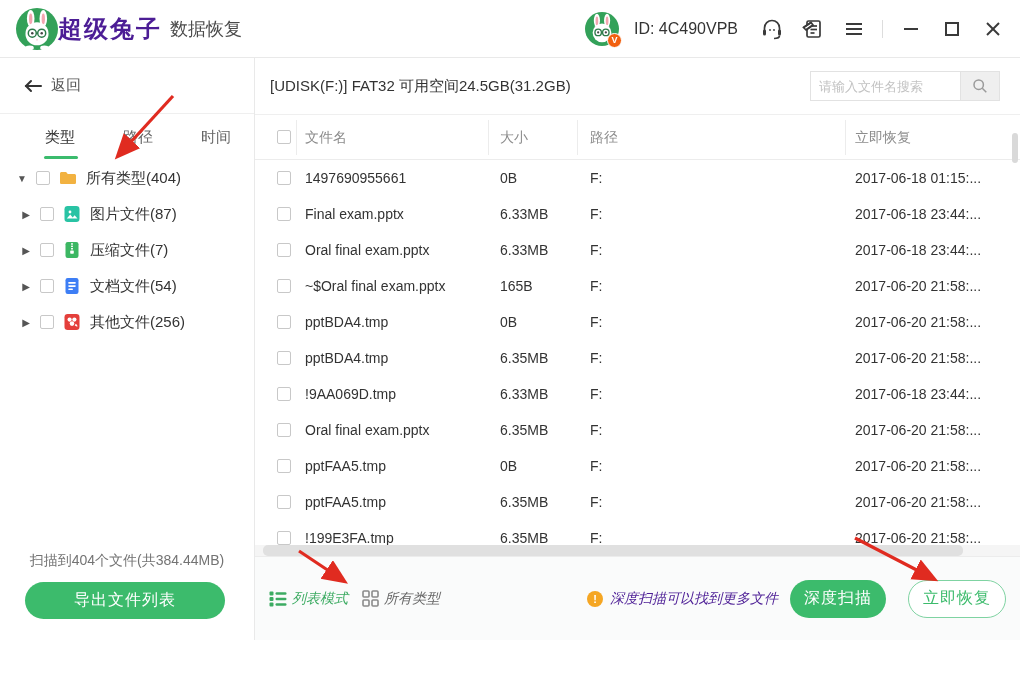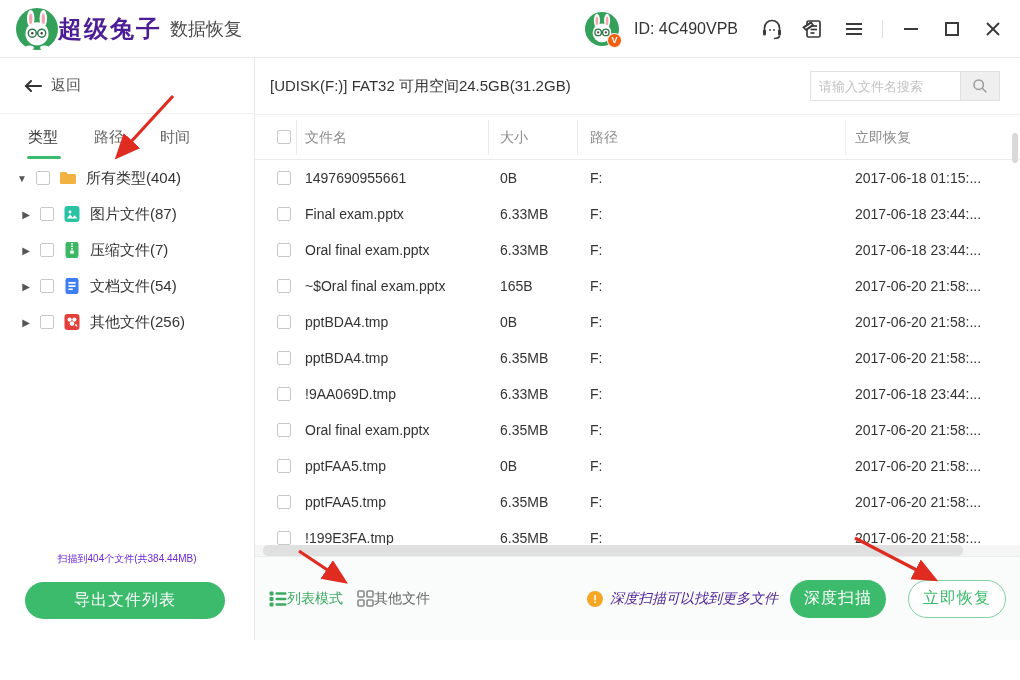--- a/index.html
+++ b/index.html
@@ -20,36 +20,36 @@
   .uid{font-size:16px;color:#333;margin-right:6px;}
   .tb-icon{width:26px;height:26px;display:flex;align-items:center;justify-content:center;cursor:pointer;}
   .tb-sep{width:1px;height:18px;background:#ddd;}
 
   
   .sidebar{position:absolute;top:58px;left:0;width:255px;height:582px;border-right:1px solid #e9e9e9;
            box-sizing:border-box;background:#fff;}
   .back-row{height:55px;display:flex;align-items:center;padding-left:24px;gap:9px;
             border-bottom:1px solid #efefef;cursor:pointer;}
   .back-row span{font-size:15px;color:#555;}
-  .tabs{height:47px;display:flex;align-items:center;padding-left:28px;gap:36px;}
+  .tabs{height:47px;display:flex;align-items:center;padding-left:45px;gap:48px;}
   .tab{position:relative;font-size:15px;color:#666;height:100%;display:flex;align-items:center;cursor:pointer;}
   .tab.active{color:#333;}
   .tab.active::after{content:"";position:absolute;left:-1px;bottom:2px;width:34px;height:3px;
                      border-radius:2px;background:#3bbb6d;}
   .tree{position:absolute;top:102px;left:0;right:0;}
   .tree-row{height:36px;display:flex;align-items:center;gap:8px;cursor:pointer;}
   .tree-row.root{padding-left:16px;}
   .tree-row.child{padding-left:20px;}
   .caret{width:12px;text-align:center;color:#555;font-size:10px;}
   .cb{width:14px;height:14px;border:1px solid #c8c8c8;border-radius:2px;background:#fff;
       box-sizing:border-box;flex:0 0 auto;}
   .tree-icon{width:20px;height:20px;flex:0 0 auto;}
   .tree-label{font-size:15px;color:#333;}
   .scan-summary{position:absolute;top:494px;left:0;width:100%;text-align:center;
-                font-size:10px;color:#6d28d9;}
+                font-size:14px;color:#737373;}
   .export-btn{position:absolute;top:524px;left:25px;width:200px;height:37px;border-radius:19px;
               background:#3cbb6c;color:#fff;font-size:16px;border:none;cursor:pointer;
               display:flex;align-items:center;justify-content:center;letter-spacing:1px;}
 
   
   .main{position:absolute;top:58px;left:255px;width:765px;height:582px;background:#fff;}
   .main-header{position:absolute;top:0;left:0;right:0;height:57px;border-bottom:1px solid #efefef;box-sizing:border-box;}
   .drive-title{position:absolute;left:15px;top:19px;font-size:15px;color:#333;}
   .search{position:absolute;right:20px;top:13px;width:190px;height:30px;border:1px solid #e2e2e2;
           display:flex;box-sizing:border-box;background:#701a75;}
@@ -71,21 +71,21 @@
               white-space:nowrap;overflow:hidden;}
   .c-name{left:50px;width:190px;} .c-size{left:245px;width:85px;}
   .c-path{left:335px;width:255px;} .c-date{left:600px;width:160px;}
 
   .vscroll-thumb{position:absolute;right:2px;top:75px;width:6px;height:30px;border-radius:3px;background:#d9d9d9;}
   .hscroll{position:absolute;left:0;right:0;top:487px;height:11px;background:#f5f5f5;}
   .hscroll .thumb{position:absolute;left:8px;top:0;height:11px;width:700px;border-radius:5px;background:#e0e0e0;}
 
   .bottom-bar{position:absolute;left:0;right:0;top:498px;height:84px;background:#fafbfb;
               border-top:1px solid #ececec;display:flex;align-items:center;padding:0 14px;box-sizing:border-box;}
-  .mode{display:flex;align-items:center;cursor:pointer;}
+  .mode{display:flex;align-items:center;gap:5px;cursor:pointer;font-style:italic;}
   .mode-label-list{font-size:14px;color:#3cab62;}
   .mode-label-preview{font-size:14px;color:#666;}
   .mode + .mode{margin-left:14px;}
   .hint{margin-left:auto;display:flex;align-items:center;gap:7px;margin-right:12px;}
   .warn-ic{width:16px;height:16px;border-radius:50%;background:#f5a623;color:#fff;font-size:11px;
            font-weight:bold;display:flex;align-items:center;justify-content:center;}
   .hint-text{font-size:14px;color:#4c1d95;font-style:italic;}
   .btn{height:38px;border-radius:19px;font-size:16px;display:flex;align-items:center;justify-content:center;
        cursor:pointer;box-sizing:border-box;letter-spacing:1px;}
   .btn-deep{width:96px;background:#3cbb6c;color:#fff;border:none;}
@@ -402,21 +402,21 @@
         </svg>
         <span class="mode-label-list">列表模式</span>
       </div>
       <div class="mode">
         <svg width="17" height="17" viewBox="0 0 17 17" fill="none" stroke="#8a8a8a" stroke-width="1.6">
           <rect x="1" y="1" width="6" height="6" rx="1"></rect>
             <rect x="10" y="1" width="6" height="6" rx="1"></rect>
           <rect x="1" y="10" width="6" height="6" rx="1"></rect>
             <rect x="10" y="10" width="6" height="6" rx="1"></rect>
         </svg>
-        <span class="mode-label-preview">其他文件</span>
+        <span class="mode-label-preview">所有类型</span>
       </div>
       <div class="hint">
         <span class="warn-ic">!</span>
         <span class="hint-text">深度扫描可以找到更多文件</span>
       </div>
       <button class="btn btn-deep">深度扫描</button>
       <button class="btn btn-recover">立即恢复</button>
     </div>
   </div>
 

